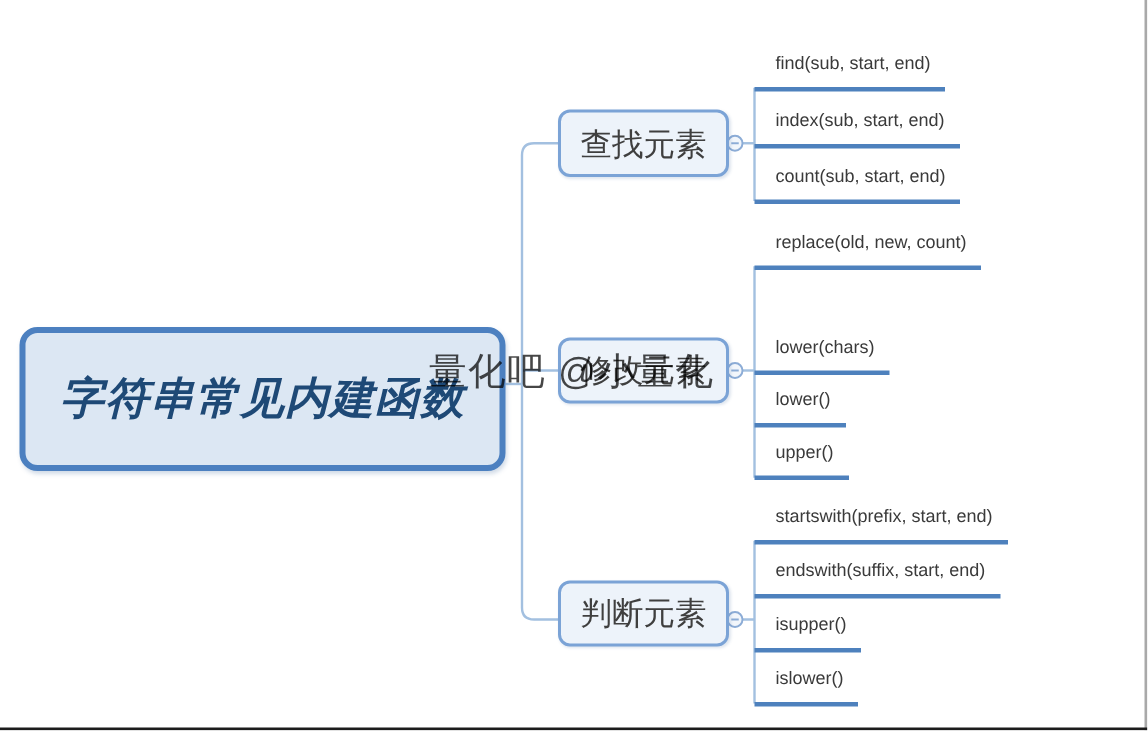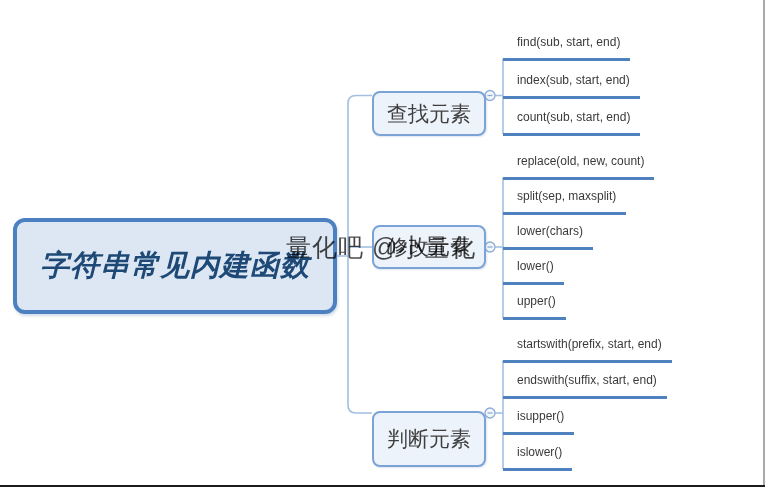--- a/index.html
+++ b/index.html
@@ -32,23 +32,23 @@
     position:absolute;left:372px;width:114px;
     box-sizing:border-box;
     background:#edf3fa;
     border:2px solid #7ba3d6;
     border-radius:8px;
     display:flex;align-items:center;justify-content:center;
     font-size:21px;color:#3f3f3f;
     box-shadow:1px 1px 2px rgba(70,110,160,0.18);
     z-index:2;
   }
-  .branch-find{top:73px;height:45px;margin-top:18px;}
+  .branch-find{top:73px;height:45px;}
   .branch-modify{top:225px;height:44px;}
-  .branch-judge{top:411px;height:56px;}
+  .branch-judge{top:387px;height:44px;}
 
   .leaf{
     position:absolute;left:503px;
     box-sizing:content-box;
     padding:0 10px 4px 14px;
     font-size:12px;line-height:23px;color:#3a3a3a;
     border-bottom:3px solid #4e81bd;
     white-space:nowrap;
     z-index:2;
   }
@@ -100,21 +100,20 @@
 
   <div class="branch-topic branch-find">查找元素</div>
   <div class="branch-topic branch-modify">修改元素</div>
   <div class="branch-topic branch-judge">判断元素</div>
 
   <div class="leaf" style="top:31px">find(sub, start, end)</div>
   <div class="leaf" style="top:69px">index(sub, start, end)</div>
   <div class="leaf" style="top:106px">count(sub, start, end)</div>
 
   <div class="leaf" style="top:150px">replace(old, new, count)</div>
-  <div class="leaf" style="top:185px">split(sep, maxsplit)</div>
   <div class="leaf" style="top:220px">lower(chars)</div>
   <div class="leaf" style="top:290px">upper()</div>
   <div class="leaf" style="top:255px">lower()</div>
 
   <div class="leaf" style="top:333px">startswith(prefix, start, end)</div>
   <div class="leaf" style="top:369px">endswith(suffix, start, end)</div>
   <div class="leaf" style="top:405px">isupper()</div>
   <div class="leaf" style="top:441px">islower()</div>
 
   <div class="watermark">量化吧 @小量化</div>

